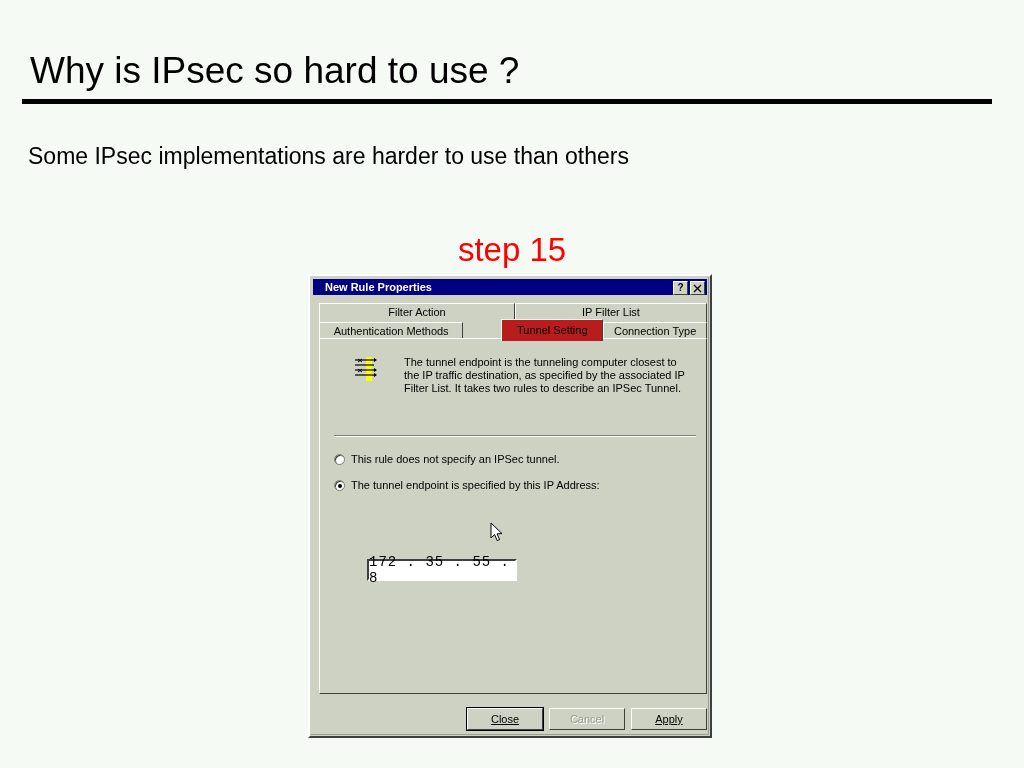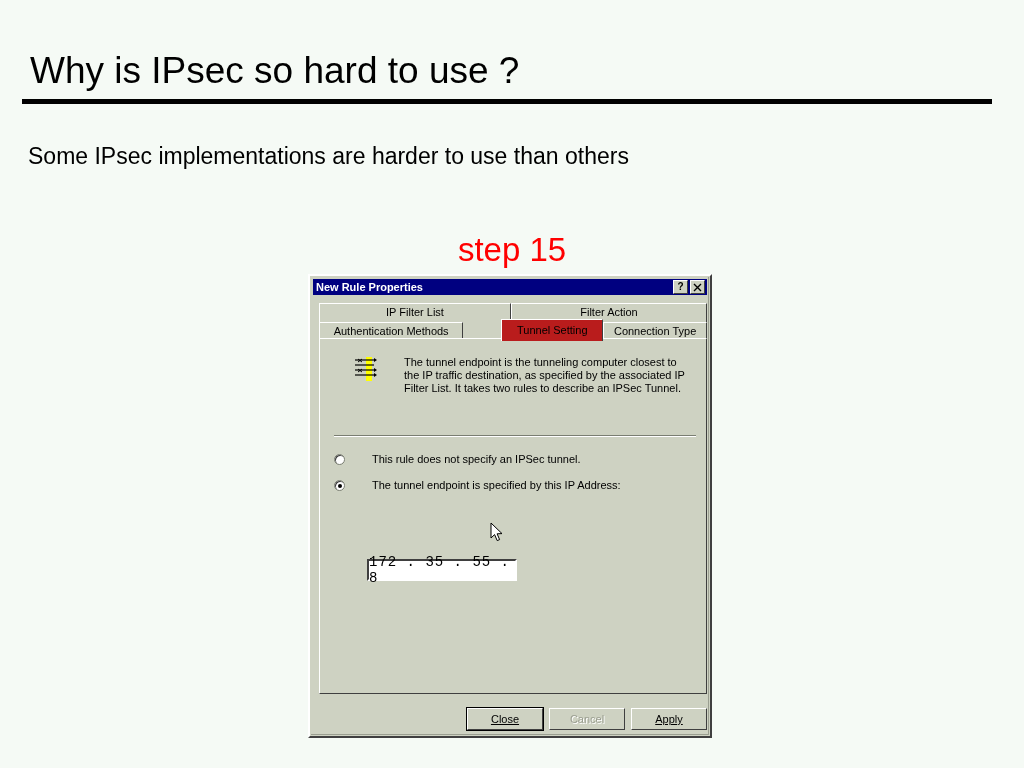--- a/index.html
+++ b/index.html
@@ -77,23 +77,23 @@
   }
 
   .titlebar {
     position: absolute;
     left: 3px;
     top: 3px;
     width: 394px;
     height: 16px;
     background: #000080;
     display: flex;
-    align-items: center;
-    box-sizing: border-box;
-    padding: 0 2px 0 3px;
+    align-items: flex-end;
+    box-sizing: border-box;
+    padding: 0 2px 0 12px;
   }
   .titlebar-text {
     color: #ffffff;
     font-size: 11px;
     font-weight: bold;
     flex: 1;
     line-height: 16px;
     white-space: nowrap;
   }
   .tb-btn {
@@ -205,21 +205,20 @@
     box-sizing: border-box;
   }
 
   
   .radio-row {
     position: absolute;
     left: 14px;
     display: flex;
     align-items: flex-start;
     font-size: 11px;
-    gap: 21px;
   }
   .radio-row.r1 { top: 114px; }
   .radio-row.r2 { top: 140px; }
   .radio {
     width: 11px;
     height: 11px;
     border-radius: 50%;
     background: #ffffff;
     border: 1px solid #7a7e72;
     box-shadow: inset 1px 1px 0 #3f3f3f, inset -1px -1px 0 #ffffff;
@@ -328,22 +327,22 @@
     <div class="tb-btn">?</div>
     <div class="tb-btn">
       <svg width="11" height="11" viewBox="0 0 11 11" style="display:block;margin:1px auto;">
         <path d="M2 2 L9 9 M9 2 L2 9" stroke="#000" stroke-width="1.4" fill="none"></path>
       </svg>
     </div>
   </div>
 
   <div class="tabstrip">
     <div class="tabrow row1">
+      <div class="tab tab-t1b">Filter Action</div>
       <div class="tab tab-t1a">IP Filter List</div>
-      <div class="tab tab-t1b">Filter Action</div>
     </div>
     <div class="tabrow row2">
       <div class="tab tab-t2a">Authentication Methods</div>
       <div class="tab tab-t2b active">Tunnel Setting</div>
       <div class="tab tab-t2c">Connection Type</div>
     </div>
   </div>
 
   <div class="tabpanel">
 

